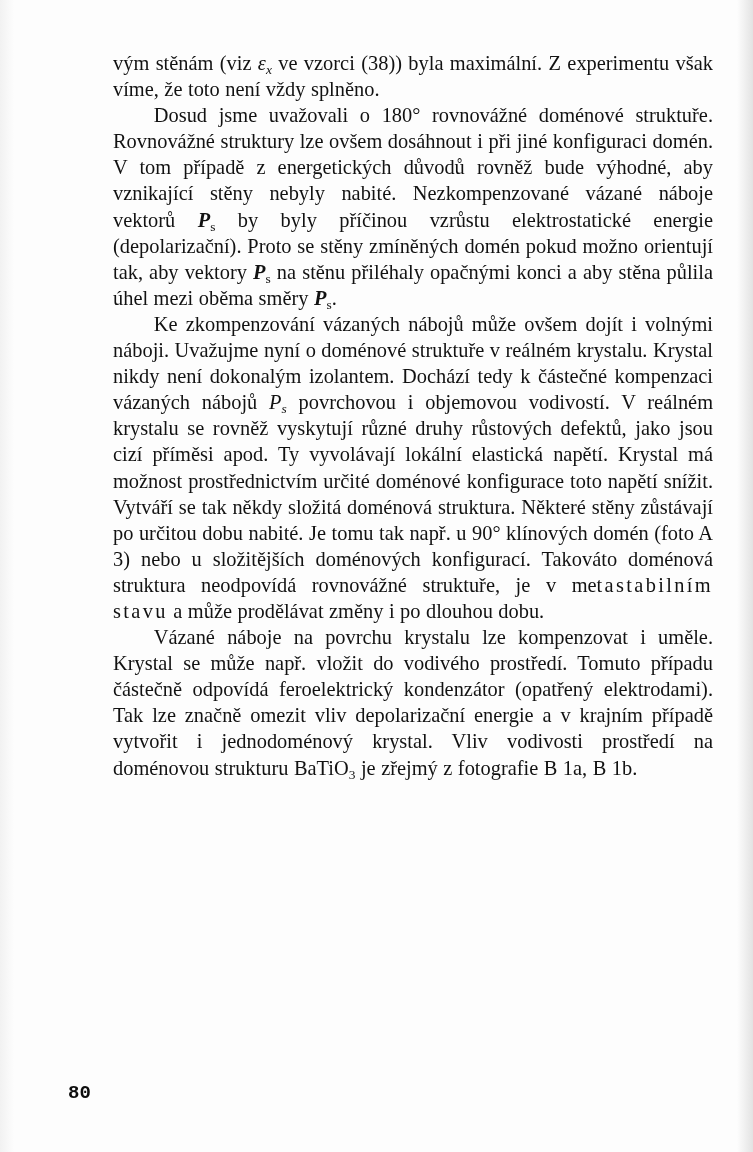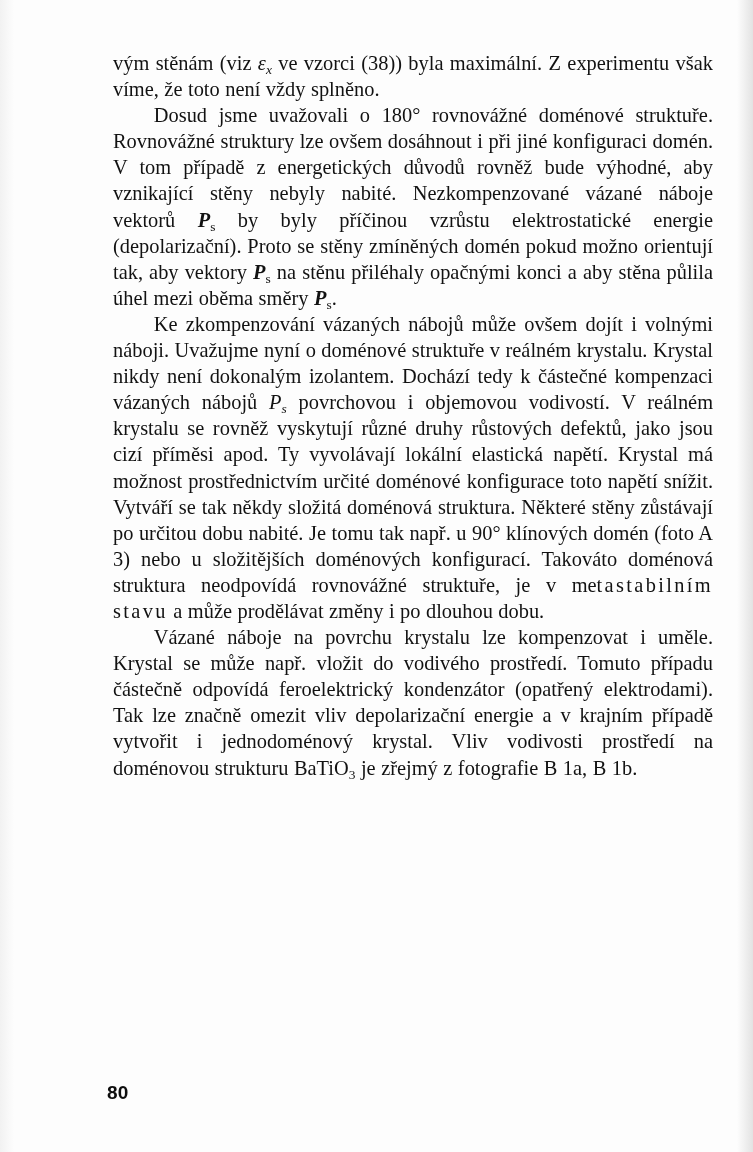--- a/index.html
+++ b/index.html
@@ -72,26 +72,25 @@
   }
   
   span.spaced {
     letter-spacing: 0.115em;
   }
 
   .folio {
     position: absolute;
     left: 68px;
     top: 1082px;
-    font-family: Liberation Sans, sans-serif;
+    font-family: Liberation Mono, monospace;
     font-weight: bold;
     font-size: 19px;
     letter-spacing: 0.01em;
     color: #0d0d0d;
-    margin-left: 39px;
   }
 </style>
 </head>
 <body>
 
 <div class="page">
 
   <div class="scan-edge-left"></div>
   <div class="scan-edge-right"></div>
 

